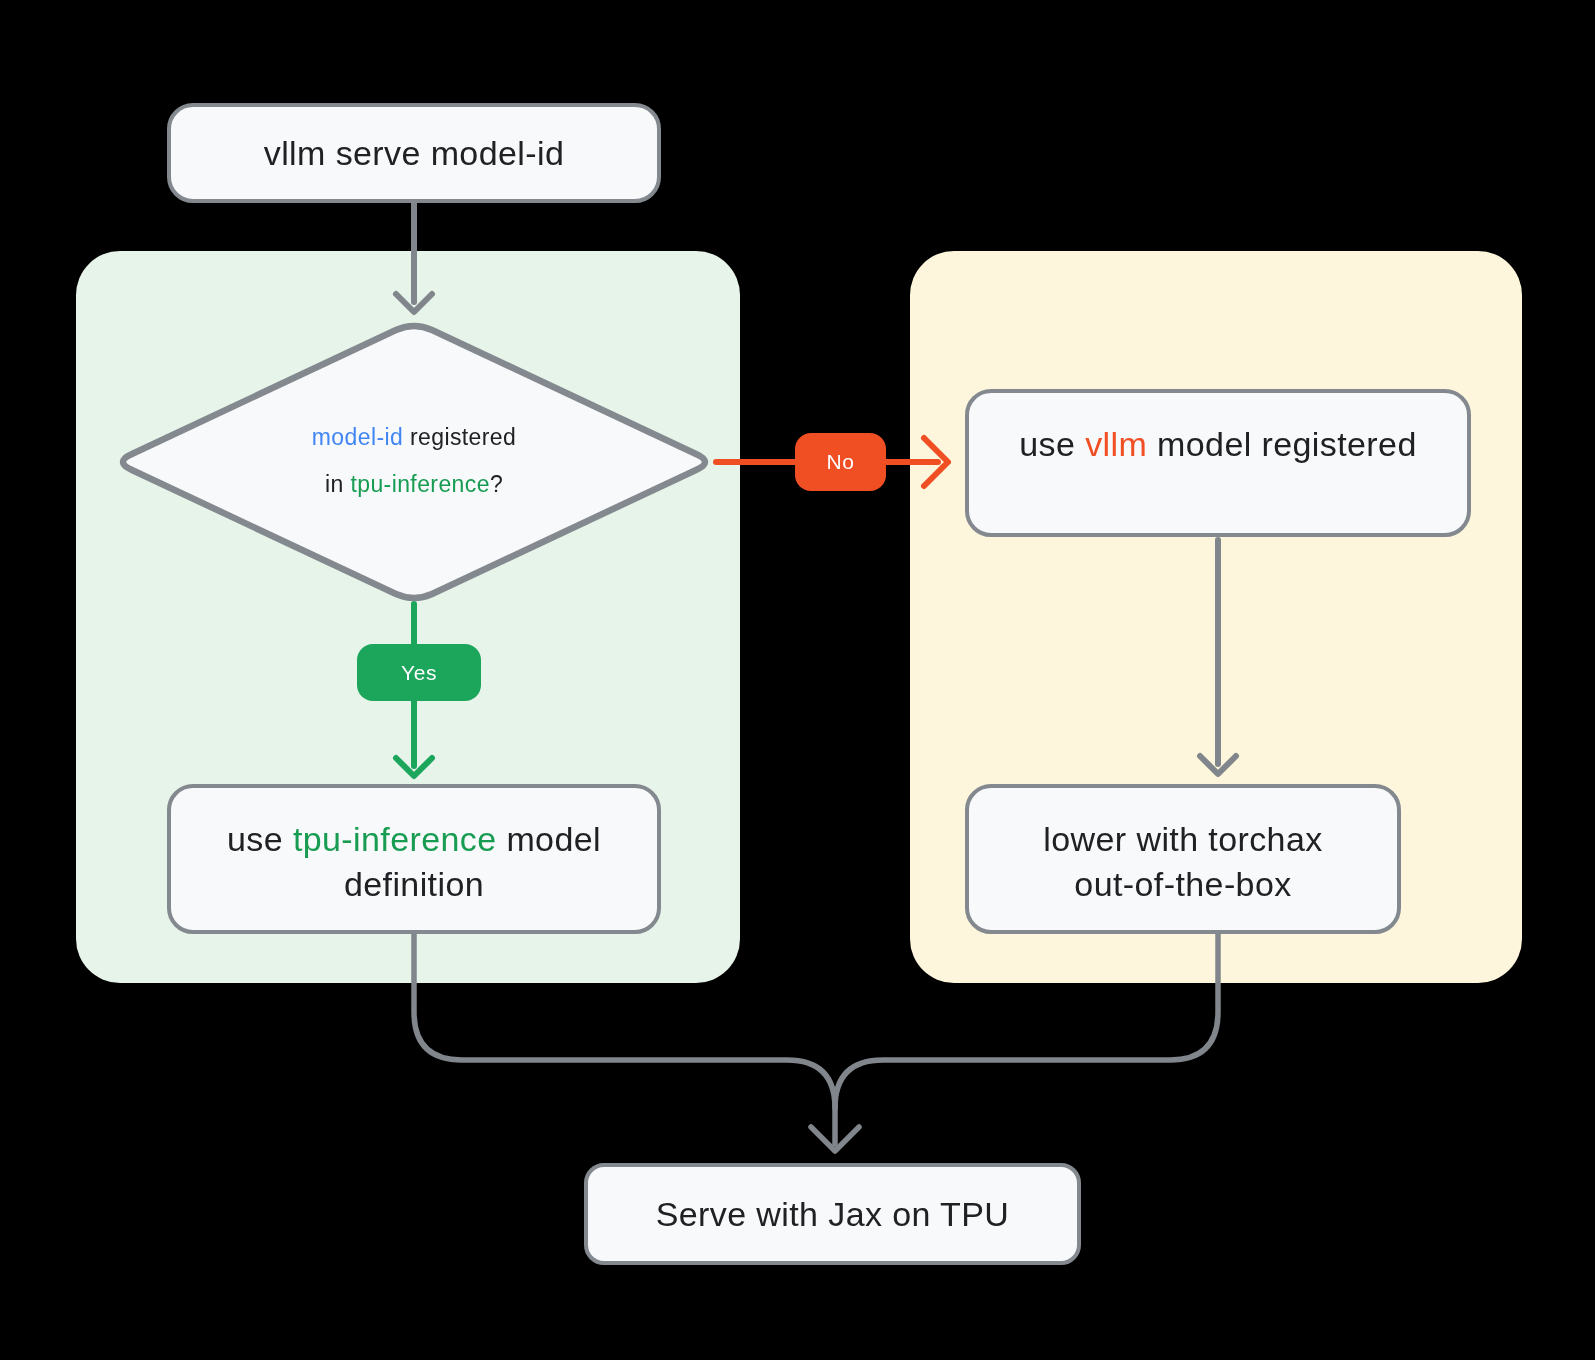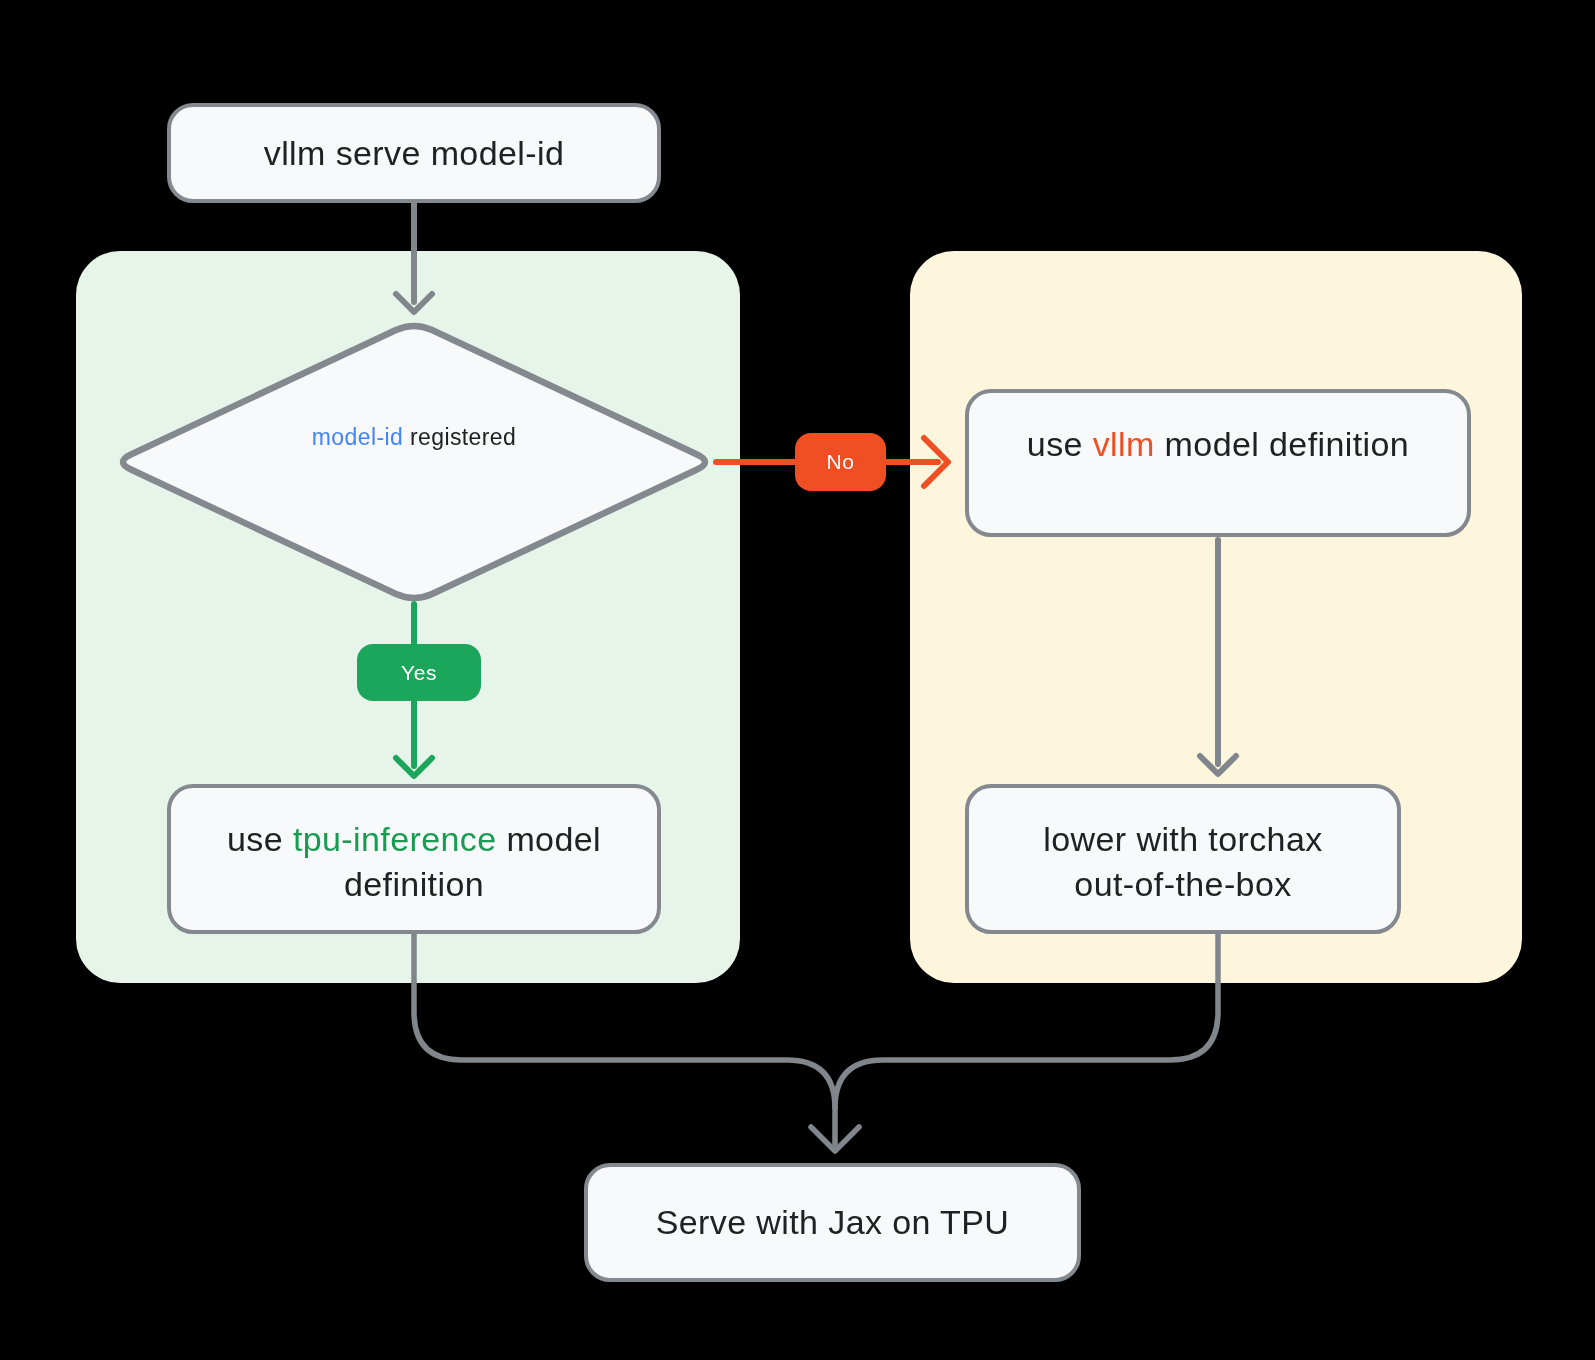--- a/index.html
+++ b/index.html
@@ -28,21 +28,21 @@
     font-size:34px; font-weight:500; letter-spacing:0.4px;
     text-align:center; color:var(--text);
     line-height:45px;
   }
   .node.centered { display:flex; align-items:center; justify-content:center; }
   .node.toppad { padding-top:29px; }
   .node.start  { left:167px; top:103px;  width:494px; height:100px;justify-content:center; }
   .node.tpu    { left:167px; top:784px;  width:494px; height:150px; }
   .node.vllm   { left:965px; top:389px;  width:506px; height:148px; }
   .node.torchax{ left:965px; top:784px;  width:436px; height:150px; }
-  .node.serve  { left:584px; top:1163px; width:497px; height:119px; }
+  .node.serve  { left:584px; top:1163px; width:497px; height:102px;border-radius:20px; }
   .diamond-label {
     position:absolute; z-index:3; left:114px; top:414px; width:600px;
     font-size:23px; font-weight:500; letter-spacing:0.4px;
     line-height:47px; text-align:center; color:var(--text);
   }
   .badge {
     position:absolute; z-index:4; display:flex; align-items:center; justify-content:center;
     color:var(--badge-text); font-size:21px; font-weight:500; letter-spacing:0.6px;
     border-radius:16px;
   }
@@ -90,36 +90,37 @@
       <polyline points="811,1127 835,1151 859,1127"></polyline>
     </g>
   </svg>
 
   <div class="node start centered">
     <span>vllm serve model-id</span>
   </div>
 
   <div class="diamond-label">
     <div><span class="hl-blue">model-id</span><span> registered</span></div>
+    <div><span>in </span><span class="hl-green">tpu-inference</span><span>?</span></div>
   </div>
 
   <div class="badge yes">
     <span>Yes</span>
   </div>
   <div class="badge no">
     <span>No</span>
   </div>
 
   <div class="node tpu toppad">
     <div><span>use </span><span class="hl-green">tpu-inference</span><span> model</span></div>
     <div>definition</div>
   </div>
 
   <div class="node vllm toppad">
-    <div><span>use </span><span class="hl-orange">vllm</span><span> model definition</span></div>
+    <div><span>use </span><span class="hl-orange">vllm</span><span> model registered</span></div>
   </div>
 
   <div class="node torchax toppad">
     <div>lower with torchax</div>
     <div>out-of-the-box</div>
   </div>
 
   <div class="node serve centered">
     <span>Serve with Jax on TPU</span>
   </div>

